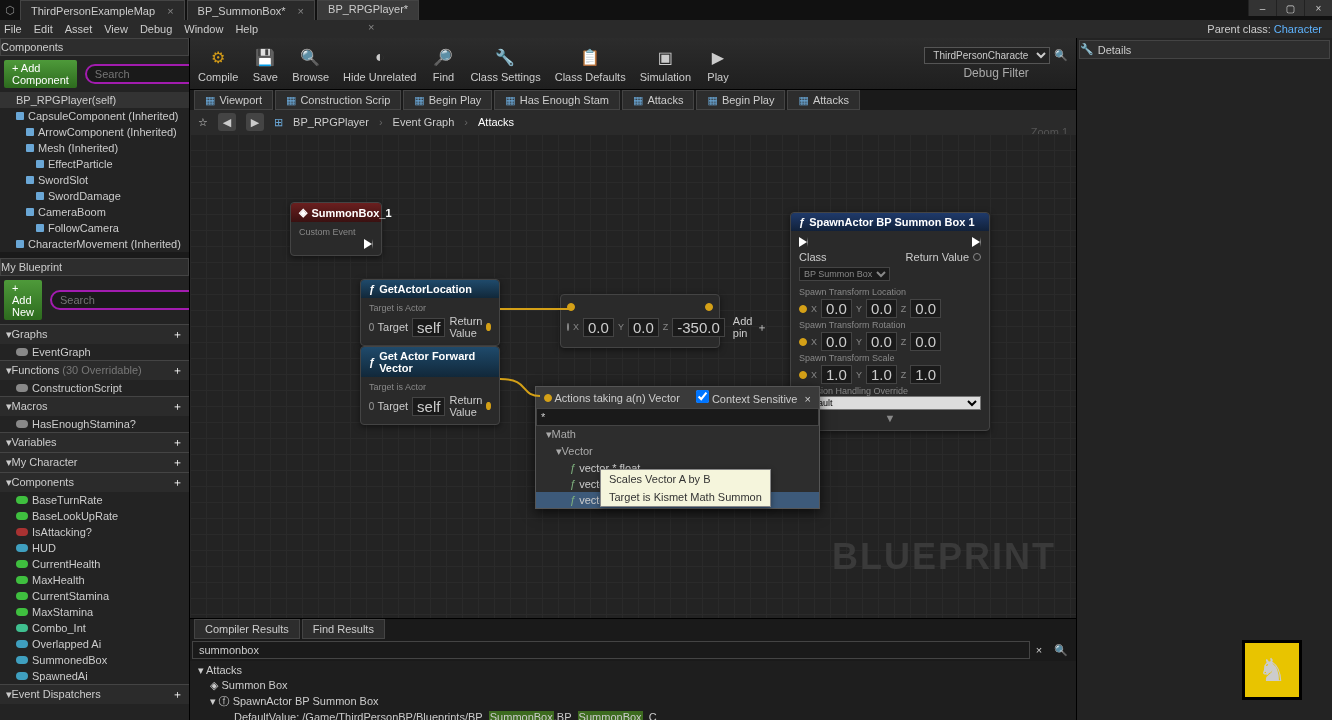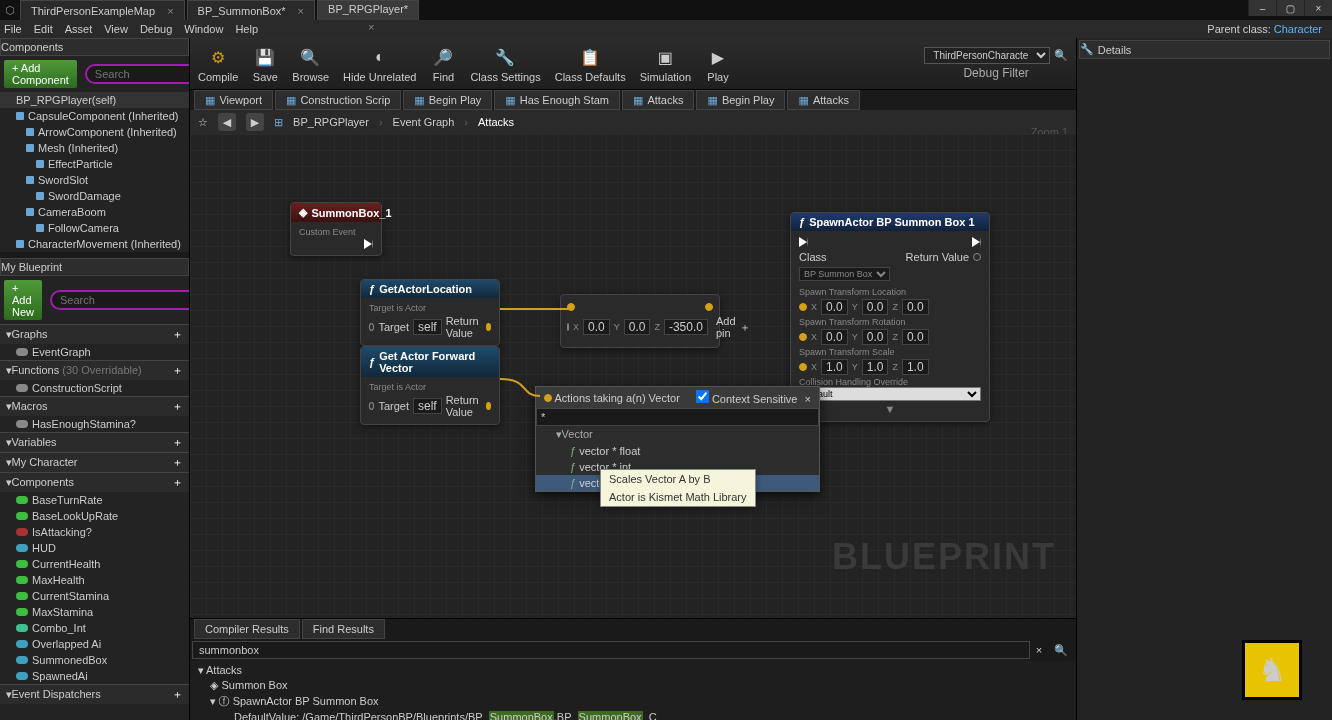--- a/index.html
+++ b/index.html
@@ -63,21 +63,21 @@
 .node { position:absolute; background:#2a2a2a; border:1px solid #444; border-radius:4px; box-shadow:0 2px 6px rgba(0,0,0,.5); }
 .node-hdr { padding:3px 8px; font-weight:bold; font-size:11px; display:flex; align-items:center; gap:4px; }
 .node-body { padding:4px 8px; font-size:10px; }
 .node.red .node-hdr { background:linear-gradient(#6b1f1f,#3a1111); color:#fff; border-radius:4px 4px 0 0; }
 .node.blue .node-hdr { background:linear-gradient(#1f4a6b,#11283a); color:#fff; border-radius:4px 4px 0 0; }
 .node.darkblue .node-hdr { background:linear-gradient(#1f3a6b,#11213a); color:#fff; border-radius:4px 4px 0 0; }
 .pin-row { display:flex; align-items:center; gap:4px; padding:2px 0; }
 .pin { width:8px; height:8px; border:1px solid #888; border-radius:50%; }
 .pin.yellow { background:#d4a017; border-color:#d4a017; }
 .pin.exec { width:0; height:0; border-left:8px solid #fff; border-top:5px solid transparent; border-bottom:5px solid transparent; border-radius:0; }
-.num-box { background:#1a1a1a; border:1px solid #444; padding:0 4px; font-size:12px; color:#ccc; }
+.num-box { background:#1a1a1a; border:1px solid #444; padding:0 4px; font-size:15px; color:#ccc; }
 .lbl-s { color:#888; font-size:9px; }
 
 
 .ctx-menu { position:absolute; background:#2d2d2d; border:1px solid #555; box-shadow:0 4px 12px rgba(0,0,0,.7); }
 .ctx-hdr { background:#3a3a3a; padding:3px 8px; display:flex; align-items:center; justify-content:space-between; }
 .ctx-search { width:100%; background:#1a1a1a; border:1px solid #444; color:#ccc; padding:2px 4px; }
 .ctx-item { padding:2px 10px 2px 20px; color:#ccc; }
 .ctx-item.cat { padding-left:10px; color:#aaa; }
 .ctx-item:hover, .ctx-item.hover { background:#3d5a7a; }
 .tooltip { position:absolute; background:#f5f5dc; color:#333; border:1px solid #888; padding:3px 8px; font-size:10px; box-shadow:0 2px 6px rgba(0,0,0,.4); }
@@ -517,29 +517,30 @@
           <div style="text-align:center;padding:2px"><span style="color:#888">▼</span></div>
         </div>
       </div>
 
       <div class="ctx-menu" style="left:345px;top:252px;width:285px">
         <div class="ctx-hdr">
           <span><span class="pin yellow" style="display:inline-block"></span> <span>Actions taking a(n) Vector</span></span>
           <span><input type="checkbox" checked="" style=""> <span>Context Sensitive</span> <span style="margin-left:4px">×</span></span>
         </div>
         <input class="ctx-search" value="*" style="">
+        <div class="ctx-item cat">▾<span>Math</span></div>
         <div class="ctx-item cat" style="padding-left:20px">▾<span>Vector</span></div>
         <div class="ctx-item" style="padding-left:34px"><span style="color:#7fb27f">ƒ</span> <span>vector * float</span></div>
         <div class="ctx-item" style="padding-left:34px"><span style="color:#7fb27f">ƒ</span> <span>vector * int</span></div>
         <div class="ctx-item hover" style="padding-left:34px"><span style="color:#7fb27f">ƒ</span> <span>vector *</span></div>
       </div>
       <div class="tooltip" style="left:410px;top:335px">
         <div>Scales Vector A by B</div>
         <div style="height:6px"></div>
-        <div>Actor is Kismet Math Library</div>
+        <div>Target is Kismet Math Summon</div>
       </div>
 
       <svg style="position:absolute;left:0;top:0;width:100%;height:100%;pointer-events:none">
         <path d="M 310 245 C 340 245 330 262 350 262" stroke="#d4a017" stroke-width="2" fill="none"></path>
         <path d="M 310 175 C 350 175 360 175 380 175" stroke="#d4a017" stroke-width="2" fill="none"></path>
       </svg>
 
     </div>
 
     <div class="bottom-panel">

